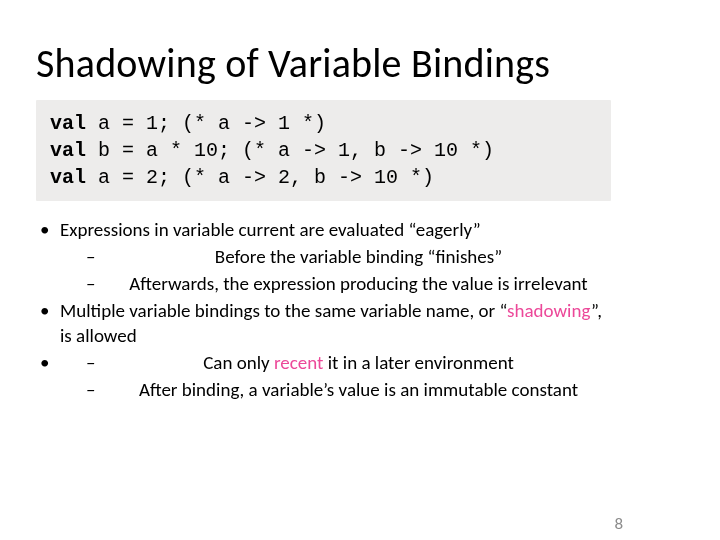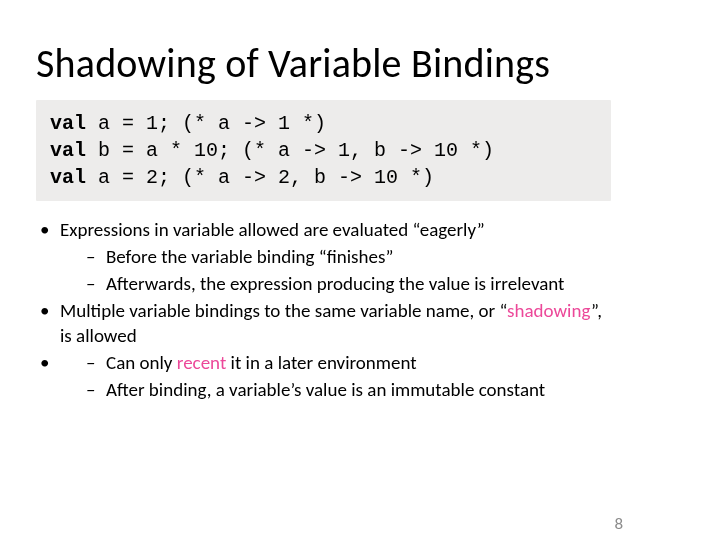--- a/index.html
+++ b/index.html
@@ -58,20 +58,21 @@
     left: 4px;
     top: 0;
   }
   .lvl2 {
     margin-top: 2px !important;
   }
   .lvl2 > li {
     position: relative;
     padding-left: 22px;
     margin: 0 0 2px 24px;
+    text-align: center;
   }
   .lvl2 > li::before {
     content: "–";
     position: absolute;
     left: 2px;
     top: 0;
   }
   .hl { color: #ec4899; }
   .page-num {
     position: absolute;
@@ -88,21 +89,21 @@
 
   <div class="title">Shadowing of Variable Bindings</div>
 
   <div class="code-block"><span class="kw">val</span><span> a = 1; (* a -&gt; 1 *)</span>
 <span class="kw">val</span><span> b = a * 10; (* a -&gt; 1, b -&gt; 10 *)</span>
 <span class="kw">val</span><span> a = 2; (* a -&gt; 2, b -&gt; 10 *)</span></div>
 
   <div class="bullets">
     <ul class="lvl1">
       <li>
-        <span>Expressions in variable allowed are evaluated “eagerly”</span>
+        <span>Expressions in variable current are evaluated “eagerly”</span>
         <ul class="lvl2">
           <li>Before the variable binding “finishes”</li>
           <li>Afterwards, the expression producing the value is irrelevant</li>
         </ul>
       </li>
       <li>
         <span>Multiple variable bindings to the same variable name, or “</span><span class="hl">shadowing</span><span>”, is allowed</span>
       </li>
       <li>
         <ul class="lvl2">

